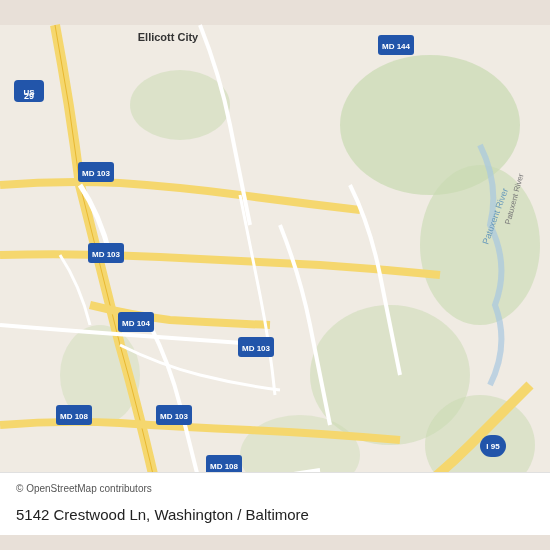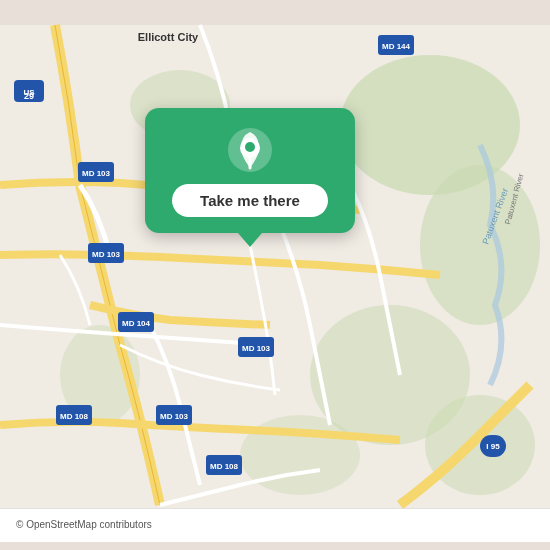--- a/index.html
+++ b/index.html
@@ -23,21 +23,21 @@
     
     #map-svg {
       position: absolute;
       top: 0; left: 0;
       width: 100%; height: 100%;
     }
 
     
     #bottom-bar {
       position: absolute;
-      bottom: 8px;
+      bottom: 15px;
       left: 0;
       width: 100%;
       background: #fff;
       padding: 10px 28px 12px 16px;
       display: flex;
       flex-direction: column;
       gap: 12px;
       border-top: 1px solid #e0e0e0;
       z-index: 10;
     }
@@ -193,30 +193,19 @@
     <text x="224" y="444" text-anchor="middle" font-size="8" font-weight="bold" fill="white" font-family="Arial">MD 108</text>
 
     <rect x="480" y="410" width="26" height="22" rx="11" fill="#2255aa"></rect>
     <text x="493" y="424" text-anchor="middle" font-size="8" font-weight="bold" fill="white" font-family="Arial">I 95</text>
 
     <text x="168" y="16" text-anchor="middle" font-size="11" font-weight="bold" fill="#333" font-family="Arial">Ellicott City</text>
 
     <text x="510" y="200" font-size="8" fill="#777" font-family="Arial" transform="rotate(-75, 510, 200)">Patuxent River</text>
   </svg>
 
-  <div id="popup-card">
-
-    <svg id="popup-icon" viewBox="0 0 48 48" xmlns="http://www.w3.org/2000/svg">
-      <circle cx="24" cy="24" r="22" fill="white" opacity="0.25"></circle>
-      <circle cx="24" cy="22" r="9" fill="white" stroke="white" stroke-width="2"></circle>
-      <circle cx="24" cy="22" r="4" fill="#2eaa6e"></circle>
-      <path d="M24 31 Q24 42 24 42" stroke="white" stroke-width="3" stroke-linecap="round"></path>
-      <path d="M15 22 Q15 10 24 6 Q33 10 33 22 Q33 30 24 42 Q15 30 15 22Z" fill="white" opacity="0.9"></path>
-      <circle cx="24" cy="21" r="5" fill="#2eaa6e"></circle>
-    </svg>
-    <button id="popup-button">Take me there</button>
-  </div>
 
   <div id="bottom-bar">
     <span id="copyright-text">© OpenStreetMap contributors</span>
+    <span id="address-line">5142 Crestwood Ln, Washington / Baltimore</span>
 
   </div>
 </div>
 
 </body></html>

